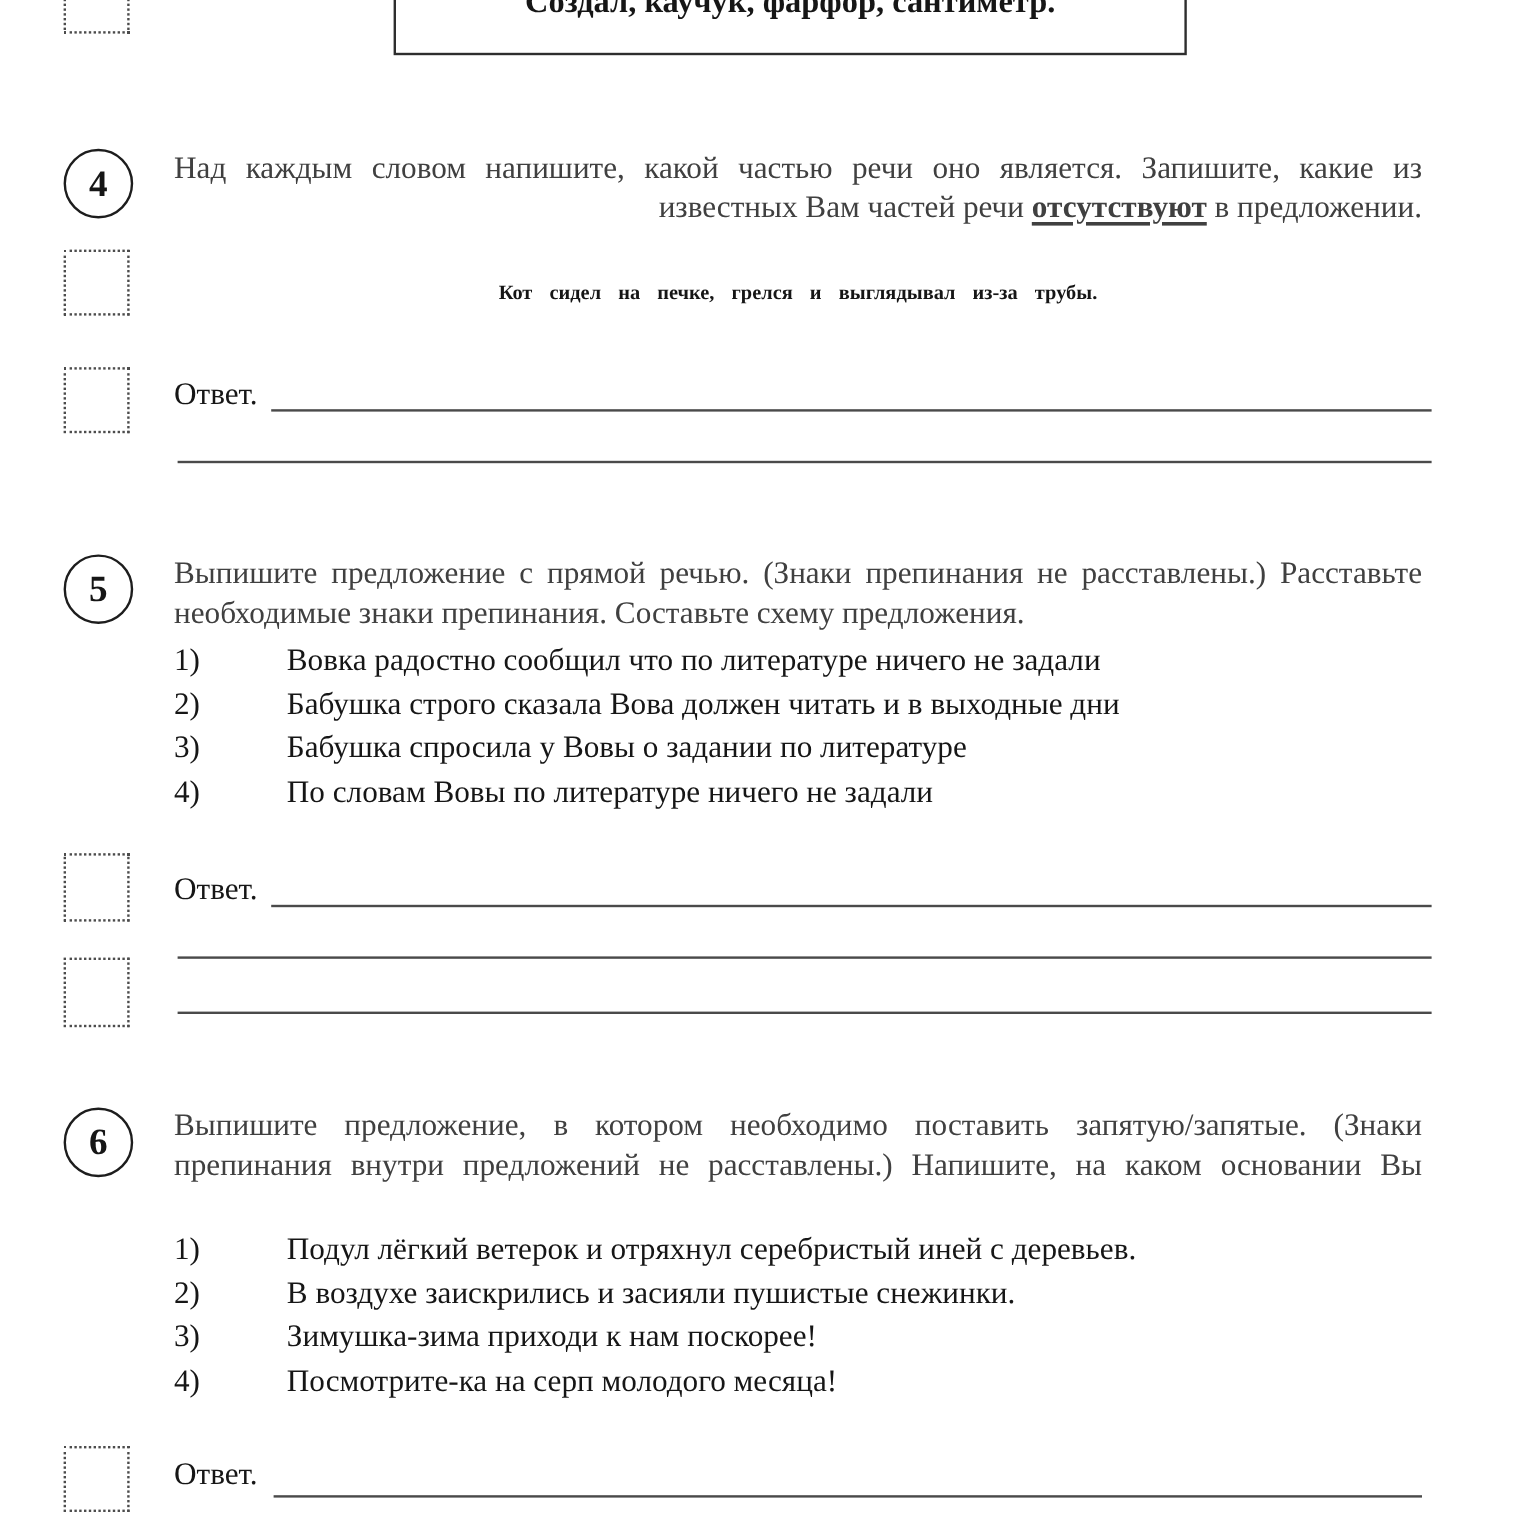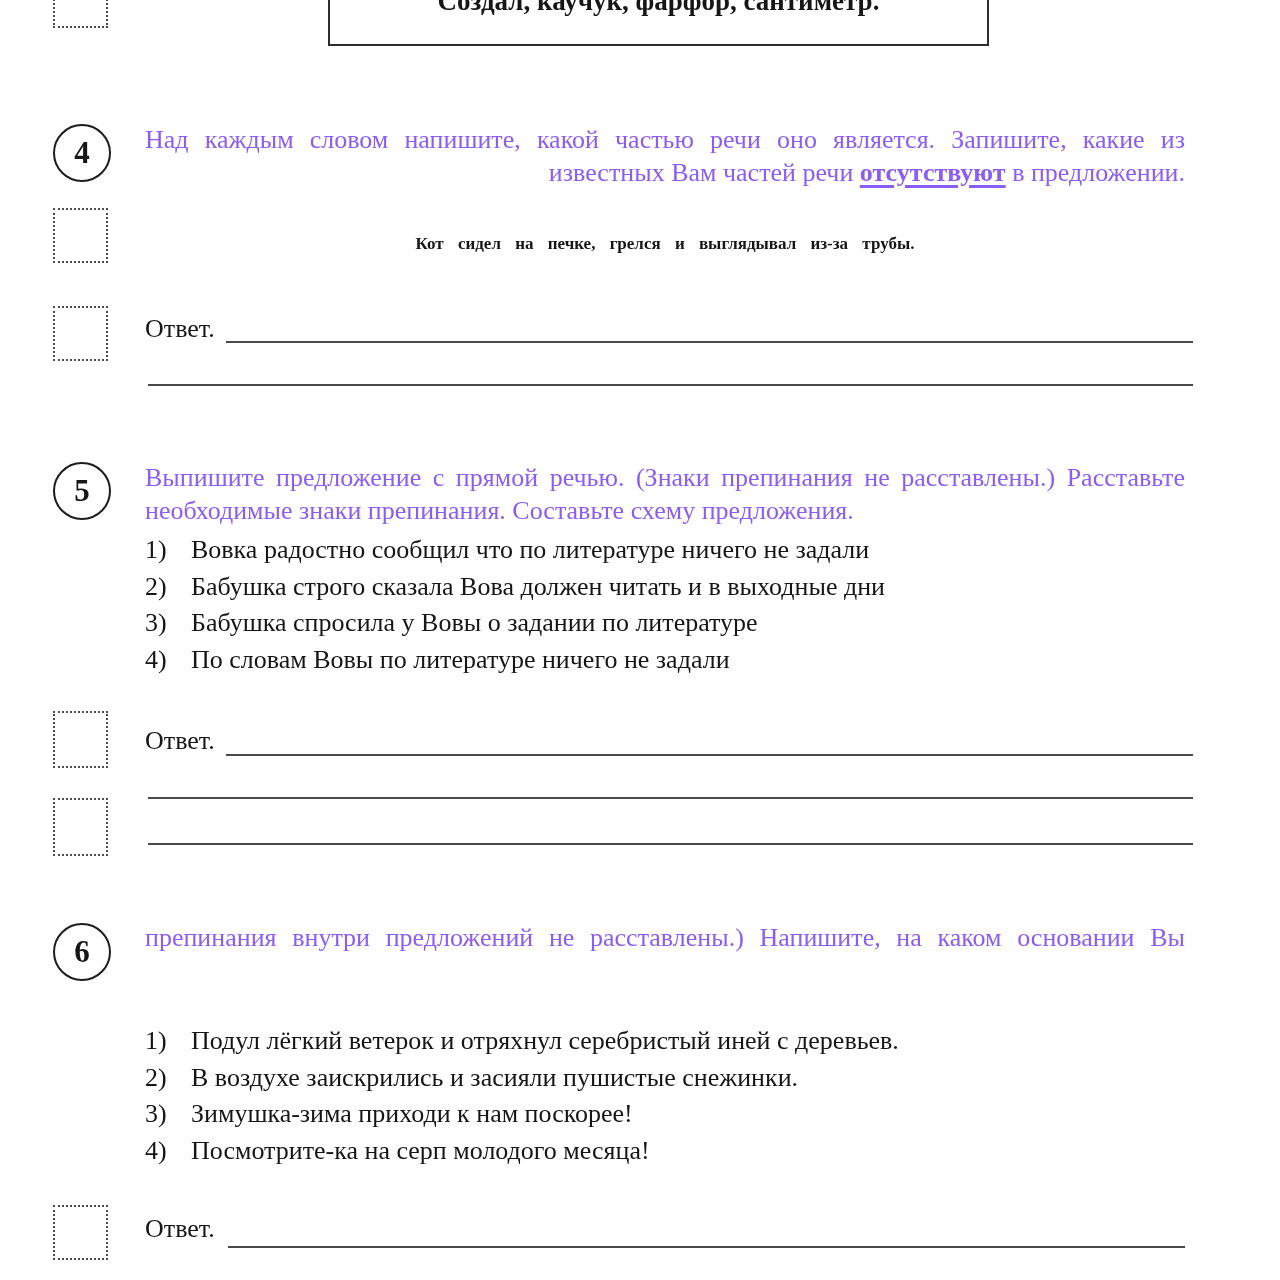--- a/index.html
+++ b/index.html
@@ -28,21 +28,21 @@
     border: 2.5px solid #1d1d1d;
     border-radius: 50%;
     display: flex; align-items: center; justify-content: center;
     font-weight: bold; font-size: 31px;
     background: #ffffff;
   }
   .qtext {
     position: absolute;
     left: 145px; width: 1040px;
     font-size: 26px; line-height: 33px;
-    color: #8b5cf6;
+    color: #404040;
   }
   .jline { text-align: justify; text-align-last: justify; }
   .pre-sp { white-space: pre-wrap; text-align: right; }
   .em-bu {
     font-weight: bold;
     text-decoration: underline;
     text-decoration-thickness: 2.5px;
     text-underline-offset: 4px;
   }
   .sentence {
@@ -53,21 +53,21 @@
     font-size: 17px; line-height: 33px;
     word-spacing: 10px;
   }
   .opts {
     position: absolute;
     left: 145px; width: 1040px;
     font-size: 26px;
   }
   .opt { display: flex; line-height: 36.5px; }
   .opt-num { flex: 0 0 46px; }
-  .opt-text { flex: 1; }
+  .opt-text { flex: 1; margin-left: 48px; }
   .answer-label {
     position: absolute;
     left: 145px;
     font-size: 26px; line-height: 33px;
   }
   .uline {
     position: absolute;
     height: 0;
     border-top: 2px solid #4a4a4a;
   }
@@ -141,20 +141,21 @@
   <div class="uline" style="left:226px; top:754px; width:967px;"></div>
 
   <div class="checkbox" style="left:53px; top:798px; height:58px;"></div>
   <div class="uline" style="left:148px; top:797px; width:1045px;"></div>
   <div class="uline" style="left:148px; top:843px; width:1045px;"></div>
 
   <div class="q-badge" style="top:923px;">
     <span>6</span>
   </div>
   <div class="qtext" style="top:921px;">
+    <div class="jline">Выпишите предложение, в котором необходимо поставить запятую/запятые. (Знаки</div>
     <div class="jline">препинания внутри предложений не расставлены.) Напишите, на каком основании Вы</div>
   </div>
 
   <div class="opts" style="top:1023px;">
     <div class="opt">
       <span class="opt-num">1)</span>
       <span class="opt-text">Подул лёгкий ветерок и отряхнул серебристый иней с деревьев.</span>
     </div>
     <div class="opt">
       <span class="opt-num">2)</span>

